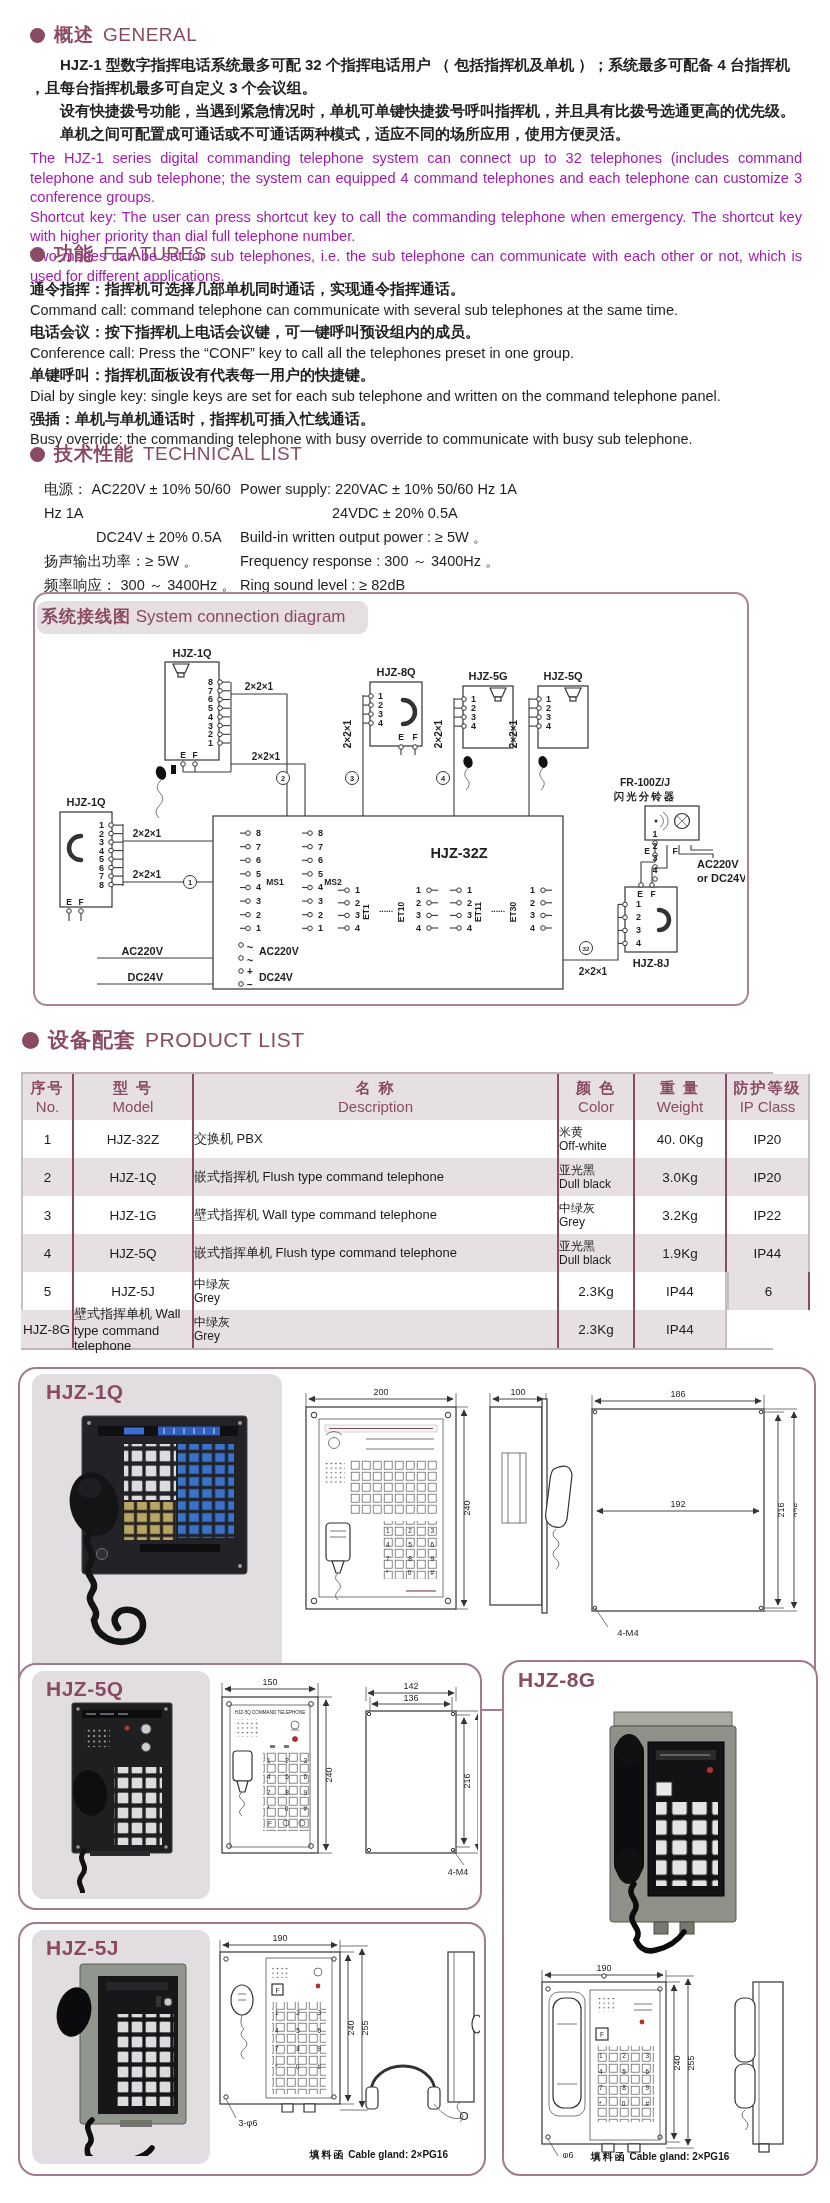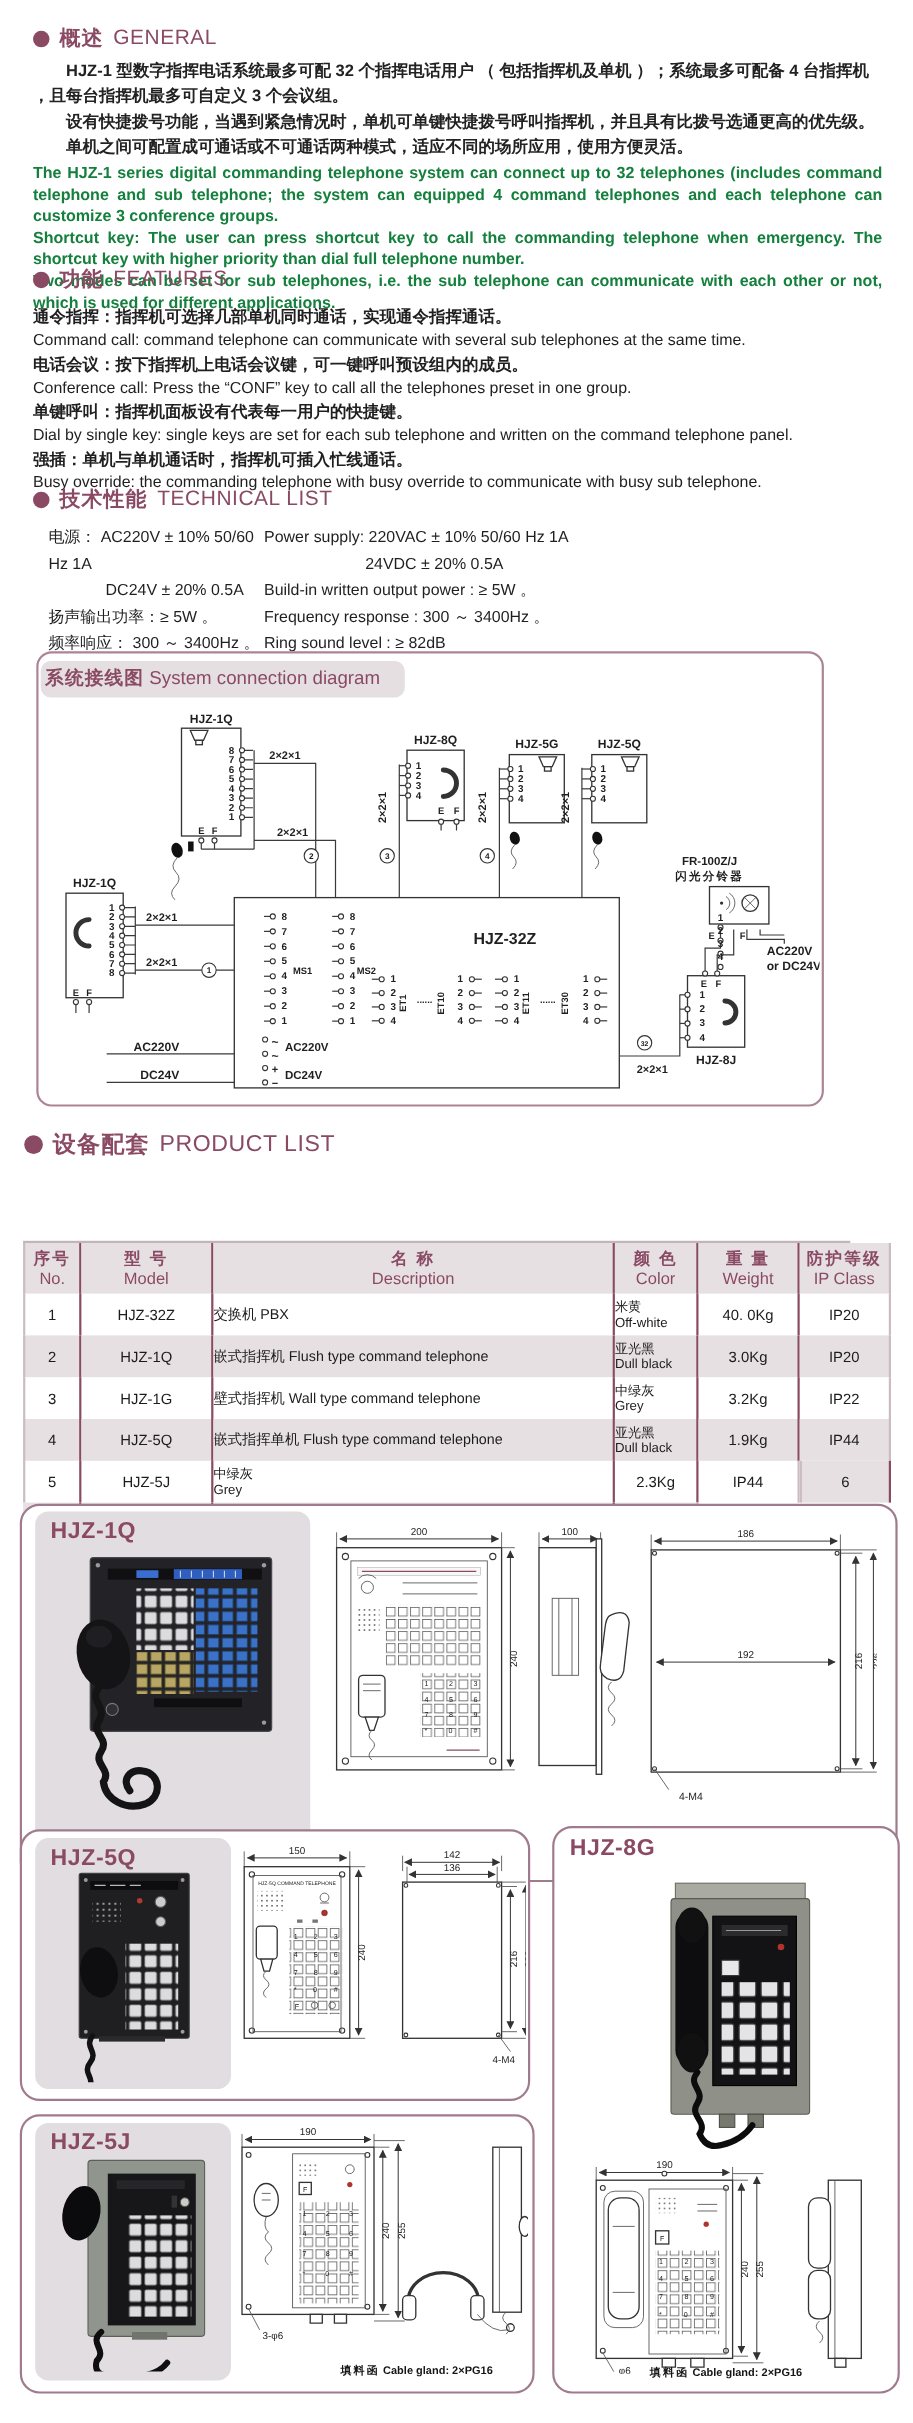--- a/index.html
+++ b/index.html
@@ -9,21 +9,21 @@
   
   .h2{display:flex;align-items:center;gap:9px;color:#8a4a63;}
   .h2 .dot{width:15px;height:15px;border-radius:50%;background:#8a4a63;flex:0 0 auto;}
   .h2 .cn{font-size:19px;font-weight:bold;letter-spacing:1px;}
   .h2 .en{font-size:19px;letter-spacing:.5px;}
   .h2.big .dot{width:17px;height:17px;}
   .h2.big .cn{font-size:21px;}
   .h2.big .en{font-size:21px;}
   
   .cnpara{font-size:15px;font-weight:bold;line-height:23px;text-indent:2em;color:#222;}
-  .enpara{font-size:14.6px;line-height:19.6px;text-align:justify;color:#15803d;font-weight:bold;}
+  .enpara{font-size:14.6px;line-height:19.6px;text-align:justify;color:#a21caf;}
   .fline{line-height:21.6px;}
   .fline.cnl{font-size:15px;font-weight:bold;}
   .fline.enl{font-size:14.5px;}
   .tcols{display:flex;margin-top:10px;}
   .tcol{font-size:14.5px;line-height:24px;}
   .tcol.c1{width:196px;padding-left:14px;font-weight:normal;flex:0 0 auto;}
   .tcol.c2{width:440px;font-weight:normal;}
   .tcol .ind1{padding-left:52px;}
   .tcol .ind2{padding-left:92px;}
   .tcol.c2 div{font-weight:normal;}
@@ -555,21 +555,21 @@
 </div>
 
 <div class="abs" style="left:22px;top:1026px">
   <div class="h2 big">
     <span class="dot"></span>
     <span class="cn">设备配套</span>
     <span class="en">PRODUCT LIST</span>
   </div>
 </div>
 
-<div class="abs ptable" style="left:21px;top:1128px;width:752px">
+<div class="abs ptable" style="left:21px;top:1072px;width:752px">
   <div class="pc hd alt first">
       <div class="hcn">序号</div>
       <div>No.</div>
     </div>
   <div class="pc hd alt">
       <div class="hcn">型  号</div>
       <div>Model</div>
     </div>
   <div class="pc hd alt">
       <div class="hcn">名  称</div>
@@ -632,20 +632,21 @@
   <div class="pc">HJZ-5J</div>
   <div class="pc l">
       <div class="sub">中绿灰</div>
       <div class="sub">Grey</div>
     </div>
   <div class="pc">2.3Kg</div>
   <div class="pc last">IP44</div>
 
   <div class="pc alt first">6</div>
   <div class="pc alt">HJZ-8G</div>
+  <div class="pc alt l desc">壁式指挥单机  Wall type command telephone</div>
   <div class="pc alt l">
       <div class="sub">中绿灰</div>
       <div class="sub">Grey</div>
     </div>
   <div class="pc alt">2.3Kg</div>
   <div class="pc alt last">IP44</div>
 </div>
 
 <div class="panel" style="left:18px;top:1367px;width:794px;height:340px">
   <div class="pcard" style="left:12px;top:5px;width:250px;height:322px">

